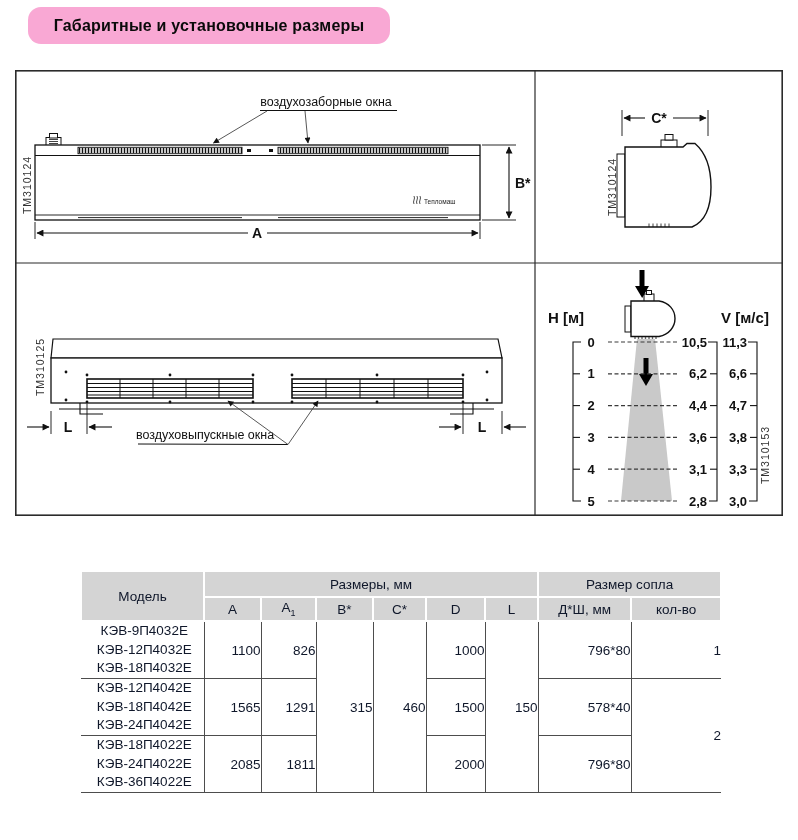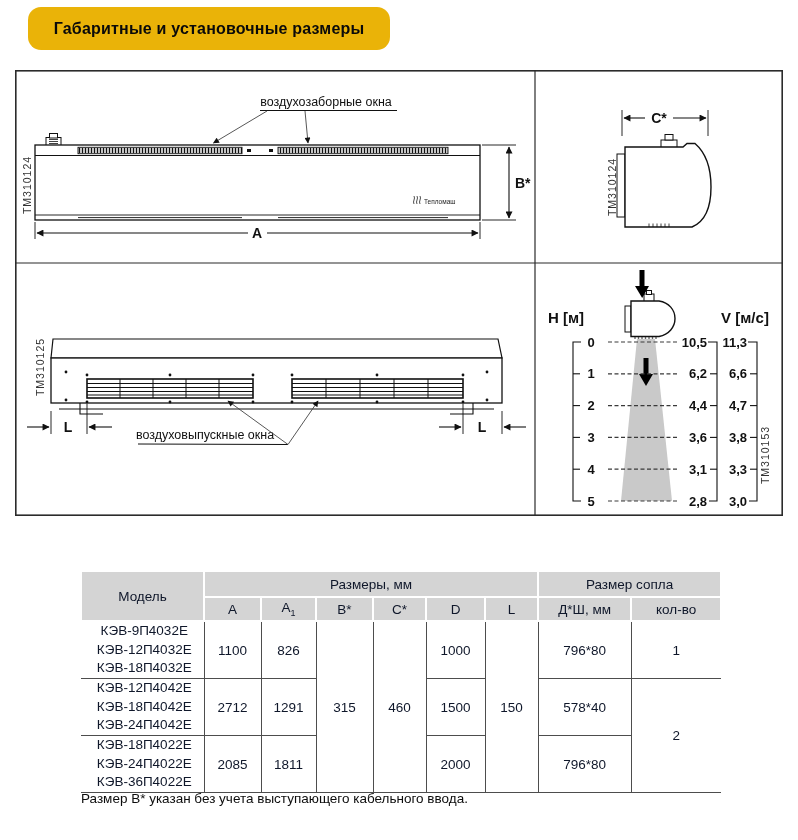--- a/index.html
+++ b/index.html
@@ -1,22 +1,22 @@
 <!DOCTYPE html>
 <html><head>
 <meta charset="utf-8">
 <style>
   html,body{margin:0;padding:0;}
   body{
     width:798px;height:840px;position:relative;background:#ffffff;
     font-family:"Liberation Sans", sans-serif;color:#111;overflow:hidden;
   }
   .title-pill{
-    position:absolute;left:28px;top:7px;width:362px;height:43px;
-    background:#eab308;border-radius:13px;
+    position:absolute;left:28px;top:7px;width:362px;height:37px;
+    background:#f9a8d4;border-radius:13px;
     display:flex;align-items:center;justify-content:center;
     font-size:16px;font-weight:bold;color:#0a0a0a;letter-spacing:.2px;
   }
   .fig-wrap{position:absolute;left:15px;top:70px;width:625px;height:446px;}
   svg text{font-family:"Liberation Sans", sans-serif;}
   .lbl{font-size:12.5px;fill:#111;}
   .dim{font-size:14px;font-weight:bold;fill:#111;}
   .tmcode{font-size:10.5px;fill:#333;letter-spacing:1px;}
   .axlbl{font-size:15px;font-weight:600;fill:#111;}
   .num{font-size:13px;font-weight:700;fill:#111;}
@@ -27,21 +27,21 @@
     border-collapse:collapse;table-layout:fixed;
     font-size:13.5px;color:#0f172a;
   }
   .dim-table thead th{
     background:#d4d4d4;border:2px solid #ffffff;font-weight:400;
     padding:0;text-align:center;
   }
   .dim-table thead tr:first-child th{height:24px;}
   .dim-table thead tr:last-child th{height:22px;}
   .dim-table tbody td{
-    border:1.4px solid #4d4d4d;text-align:center;vertical-align:middle;
+    border:1.4px solid #4d4d4d;text-align:right;vertical-align:middle;
     height:56px;padding:0;background:#fff;
   }
   .dim-table tbody td.model{
     text-align:center;padding-left:4px;border-left:none;line-height:18.5px;
   }
   .dim-table tbody td.lastcol{border-right:none;}
   .dim-table sub{font-size:9px;}
   .notes{
     position:absolute;left:81px;top:791px;font-size:13.5px;line-height:16.5px;color:#0c0c0c;
   }
@@ -354,35 +354,34 @@
       <td rowspan="3">150</td>
       <td>796*80</td>
       <td class="lastcol">1</td>
     </tr>
     <tr>
       <td class="model">
         <div>КЭВ-12П4042Е</div>
         <div>КЭВ-18П4042Е</div>
         <div>КЭВ-24П4042Е</div>
       </td>
-      <td>2712</td>
+      <td>1565</td>
       <td>1291</td>
       <td>1500</td>
       <td>578*40</td>
       <td class="lastcol" rowspan="2">2</td>
     </tr>
     <tr>
       <td class="model">
         <div>КЭВ-18П4022Е</div>
         <div>КЭВ-24П4022Е</div>
         <div>КЭВ-36П4022Е</div>
       </td>
       <td>2085</td>
       <td>1811</td>
       <td>2000</td>
       <td>796*80</td>
     </tr>
   </tbody>
 </table>
 
 <div class="notes">
-  <div>Размер В* указан без учета выступающего кабельного ввода.</div>
 </div>
 
 </body></html>

